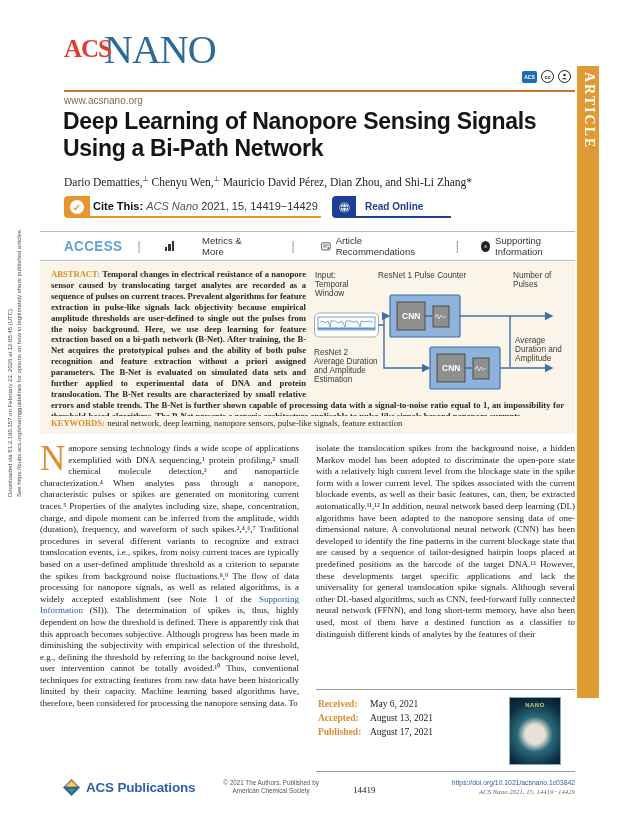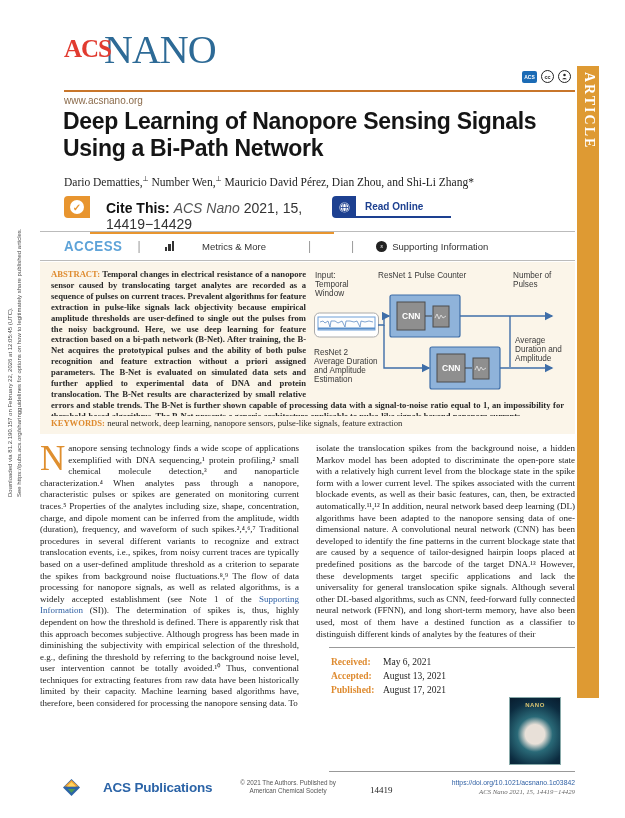--- a/index.html
+++ b/index.html
@@ -40,21 +40,21 @@
   .authors sup{font-size:7px;}
 
   
   .citebar{position:absolute;left:64px;top:196px;width:511px;height:28px;
            font-family:"Liberation Sans",sans-serif;}
   .cite-left{position:absolute;left:0;top:0;display:flex;align-items:stretch;}
   .cite-badge{width:26px;height:22px;background:#E8952F;border-radius:4px 0 0 4px;
               display:flex;align-items:center;justify-content:center;}
   .cite-badge .circ{width:14px;height:14px;background:#fff;border-radius:50%;color:#E8952F;
               font-size:10px;font-weight:bold;display:flex;align-items:center;justify-content:center;}
-  .cite-text{border-bottom:2.5px solid #E8952F;width:228px;padding:4px 0 0 16px;font-size:14px;color:#333;}
+  .cite-text{border-bottom:2.5px solid #E8952F;width:228px;padding:4px 0 0 3px;font-size:11px;color:#333;}
   .cite-text b{color:#111;}
   .cite-text .jn{font-style:italic;color:#555;}
   .read-online{position:absolute;left:268px;top:0;display:flex;}
   .ro-badge{width:24px;height:22px;background:#1D4090;border-radius:4px 0 0 4px;
             display:flex;align-items:center;justify-content:center;}
   .ro-text{border-bottom:2.5px solid #1D4090;width:86px;padding:5px 0 0 9px;font-size:10px;
            font-weight:bold;color:#1D4090;}
 
   
   .accessbar{position:absolute;left:40px;top:231px;width:535px;height:28px;
@@ -80,34 +80,34 @@
   .kw-label{color:#DE8A2E;font-weight:bold;}
   .kw-text{color:#2a2a2a;}
 
   
   .bodycols{position:absolute;left:40px;top:443px;width:535px;height:329px;display:flex;gap:17px;}
   .col{width:259px;height:329px;overflow:hidden;font-size:9px;line-height:11.6px;
        text-align:justify;color:#1c1c1c;position:relative;}
   .dropcap{float:left;font-size:35px;line-height:28px;color:#DF8F2F;padding:2px 3px 0 0;font-weight:normal;}
   .si-link{color:#2E5FA3;}
 
-  .received{position:absolute;left:13px;right:0;bottom:0;background:#fff;border-top:1px solid #999;
-            border-bottom:1px solid #999;padding:7px 4px 6px 2px;display:flex;text-align:left;flex-direction:column;}
+  .received{position:absolute;left:0;right:0;bottom:0;background:#fff;border-top:1px solid #999;
+            border-bottom:1px solid #999;padding:7px 4px 6px 2px;display:flex;text-align:left;}
   .rec-lines{font-size:9.5px;line-height:14px;}
   .rec-label{color:#DE8A2E;font-weight:bold;display:inline-block;width:52px;}
   .cover{margin-left:auto;margin-right:10px;width:50px;height:66px;border:1px solid #8aa;
          background:radial-gradient(circle at 50% 55%, #e8e0d8 0 22%, #2a6a78 40%, #0c2c40 75%, #081c2e 100%);
          position:relative;overflow:hidden;}
   .cover .cov-t{position:absolute;top:2px;left:0;right:0;text-align:center;color:#d8c270;
          font-family:"Liberation Sans",sans-serif;font-size:6px;font-weight:bold;letter-spacing:0.5px;}
 
   
   .footer{position:absolute;left:40px;top:779px;width:535px;display:flex;align-items:flex-start;
           font-family:"Liberation Sans",sans-serif;}
-  .pubs{display:flex;align-items:center;gap:22px;margin-left:22px;}
+  .pubs{display:flex;align-items:center;gap:5px;margin-left:22px;}
   .pubs-name{color:#2c64a7;font-size:13.5px;font-weight:bold;letter-spacing:-0.2px;}
   .copyright{margin-left:28px;font-size:6.3px;line-height:7.5px;color:#555;text-align:center;}
   .pageno{margin-left:34px;font-family:"Liberation Serif",serif;font-size:9px;font-weight:normal;color:#222;margin-top:6px;}
   .foot-right{margin-left:auto;text-align:right;font-size:6.8px;line-height:8.5px;}
   .doi{color:#2E5FA3;}
   .foot-cite{font-family:"Liberation Serif",serif;font-style:italic;color:#666;}
 
   svg text{font-family:"Liberation Sans",sans-serif;}
 </style>
 </head>
@@ -134,21 +134,21 @@
           <path d="M1.5 9 Q5 5.2 8.5 9 Z" fill="#222"></path>
       </svg>
     </span>
   </div>
   <div class="banner">
     <span>ARTICLE</span>
   </div>
 
   <h1 class="title" style="margin:0;">Deep Learning of Nanopore Sensing Signals Using a Bi-Path Network</h1>
   <div class="authors">
-    <span>Dario Dematties,</span><sup>⊥</sup><span> Number Wen,</span><sup>⊥</sup><span> Mauricio David Pérez, Dian Zhou, and Shi-Li Zhang</span><span>*</span>
+    <span>Dario Dematties,</span><sup>⊥</sup><span> Chenyu Wen,</span><sup>⊥</sup><span> Mauricio David Pérez, Dian Zhou, and Shi-Li Zhang</span><span>*</span>
   </div>
 
   <div class="citebar">
     <div class="cite-left">
       <div class="cite-badge">
         <span class="circ">✓</span>
       </div>
       <div class="cite-text">
         <b>Cite This:</b>
         <span class="jn">ACS Nano</span>
@@ -173,20 +173,29 @@
     <span class="bar-sep">|</span>
     <div class="bar-item" style="margin-left:14px;gap:28px;">
       <span class="bars-icon">
           <i style="height:4px"></i>
           <i style="height:7px"></i>
           <i style="height:10px"></i>
         </span>
       <span>Metrics &amp; More</span>
     </div>
     <span class="bar-sep" style="margin-left:42px;">|</span>
+    <div class="bar-item" style="margin-left:16px;">
+      <svg width="12" height="11" viewBox="0 0 14 12">
+        <rect x="0.8" y="0.8" width="12" height="10" rx="1.5" fill="none" stroke="#333" stroke-width="1.1"></rect>
+        <line x1="3" y1="4" x2="11" y2="4" stroke="#333" stroke-width="1"></line>
+        <line x1="3" y1="6.5" x2="8" y2="6.5" stroke="#333" stroke-width="1"></line>
+        <path d="M8.5 8.2 l2.6 0 m-1-1.2 l1.2 1.2 -1.2 1.2" stroke="#333" stroke-width="1" fill="none"></path>
+      </svg>
+      <span>Article Recommendations</span>
+    </div>
     <span class="bar-sep" style="margin-left:30px;">|</span>
     <div class="bar-item" style="margin-left:12px;">
       <span class="si-icon">s</span>
       <span>Supporting Information</span>
     </div>
   </div>
 
   <div class="abstract">
     <div class="fig">
       <svg width="250" height="124" viewBox="0 0 250 124">

